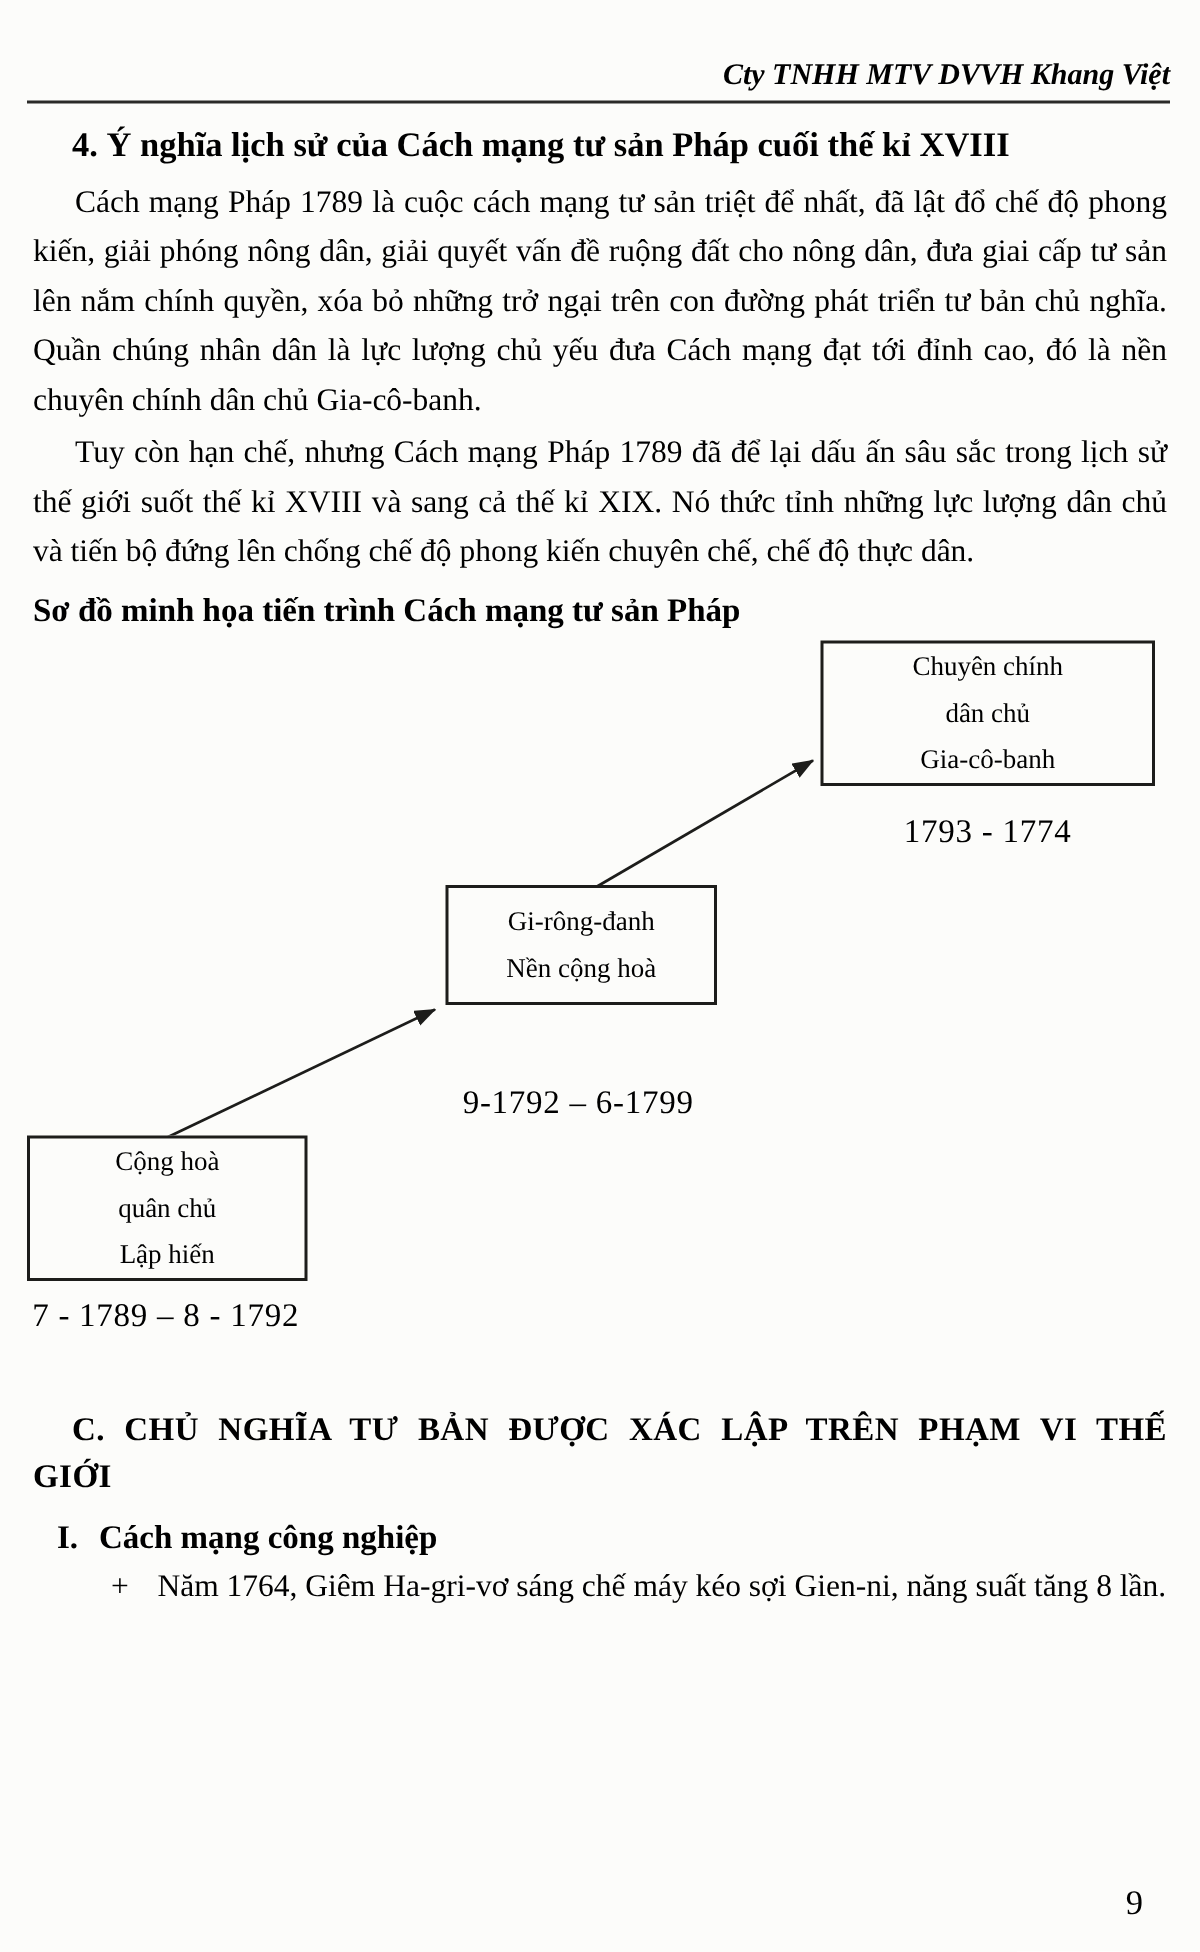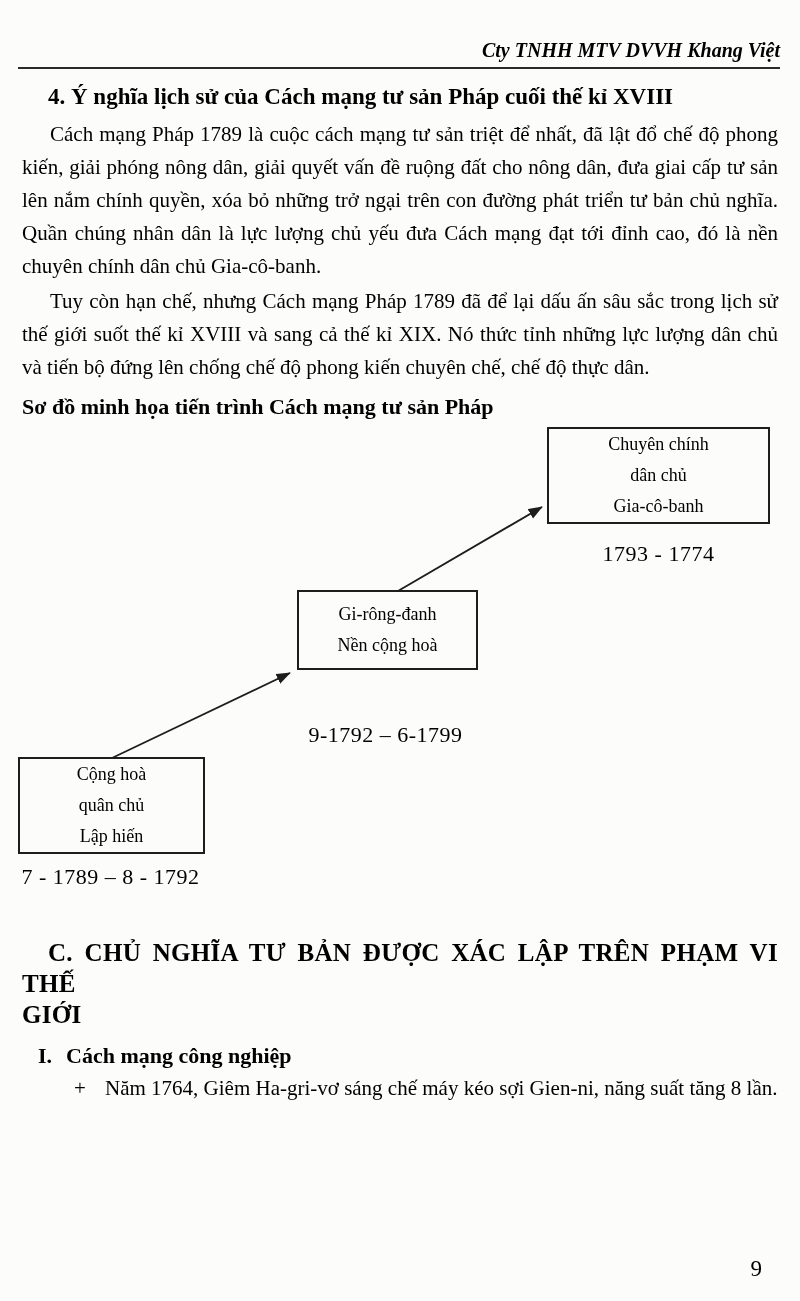--- a/index.html
+++ b/index.html
@@ -89,21 +89,21 @@
   .period-girondin { left: 266px; top: 257px; width: 195px; margin-top: 41px; }
   .period-monarchy { left: -14px; top: 440px; width: 205px; }
 
   .arrows { position: absolute; left: 0; top: 0; width: 756px; height: 487px; }
   .arrows line { stroke: #1d1d1b; stroke-width: 1.8; }
   .arrows .head { fill: #1d1d1b; }
 
   
   .h-secC {
     font-weight: bold;
-    font-size: 25px;
+    font-size: 22px;
     line-height: 31px;
     margin: 26px 0 0 0;
     letter-spacing: 0.3px;
   }
   .h-secC .line1 {
     display: block;
     text-indent: 26px;
     text-align: justify;
     text-align-last: justify;
   }

